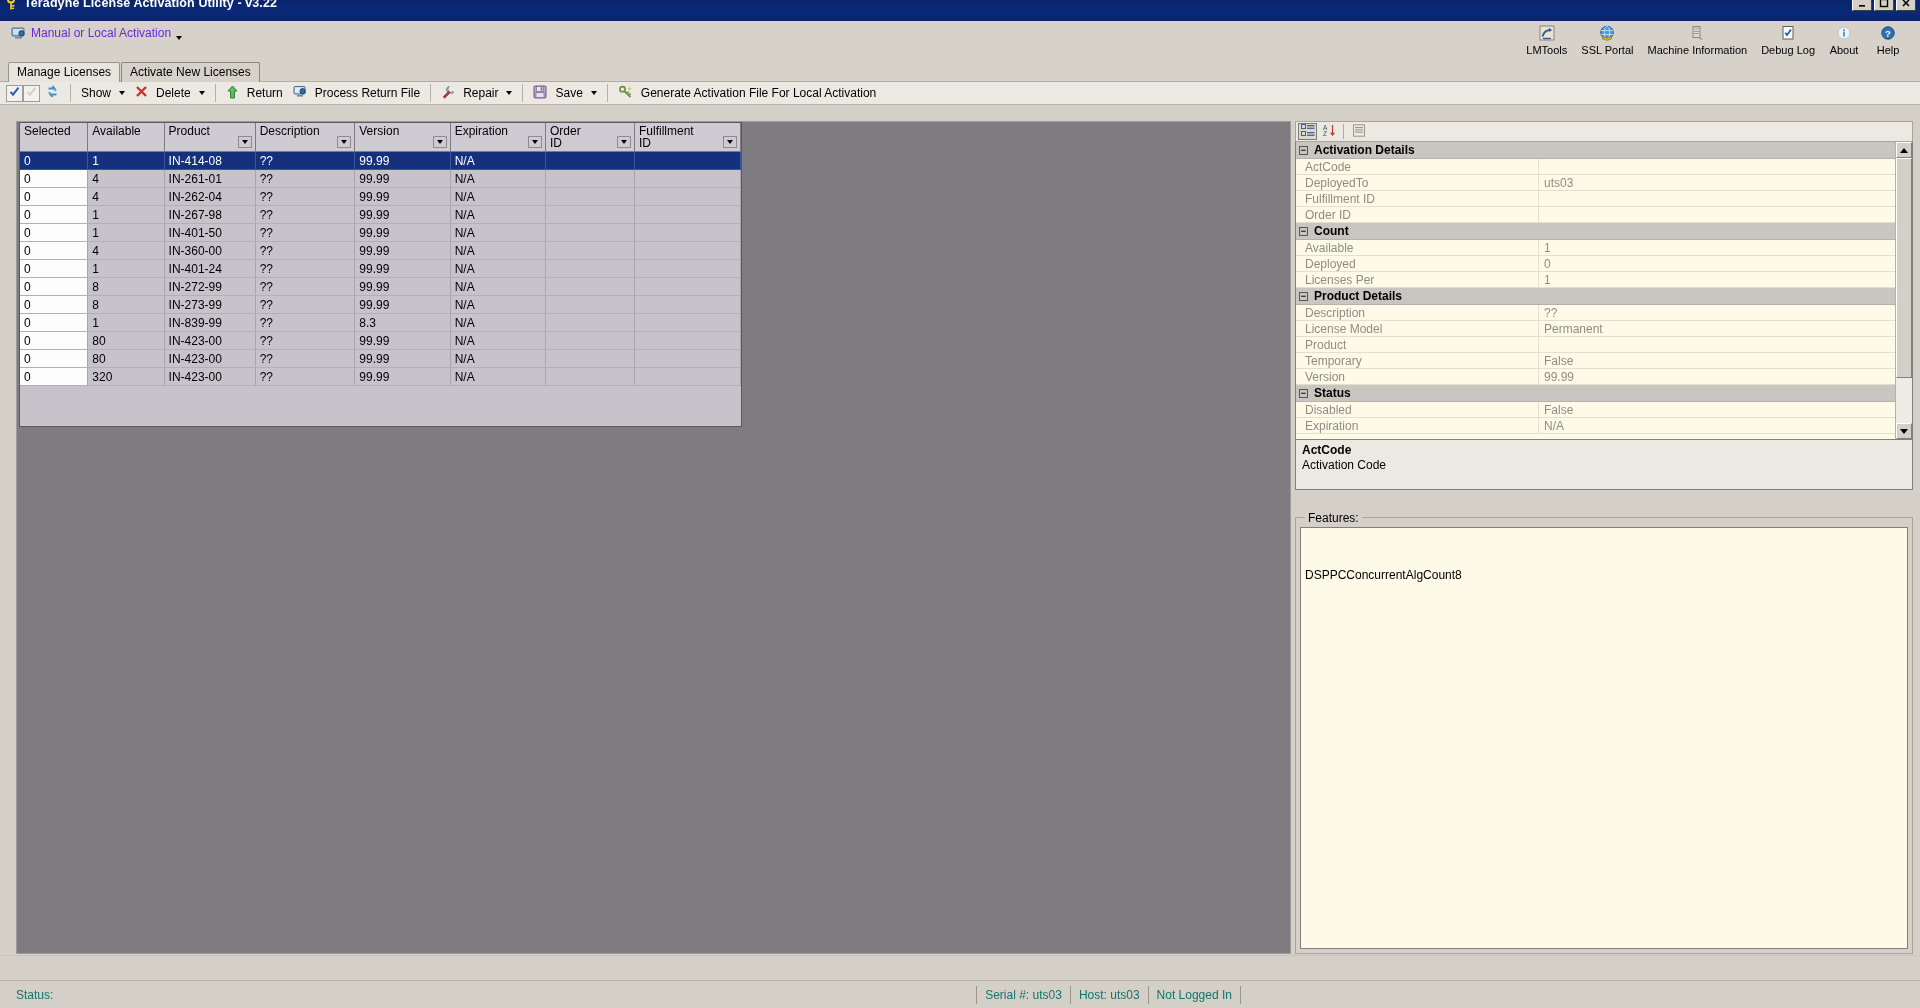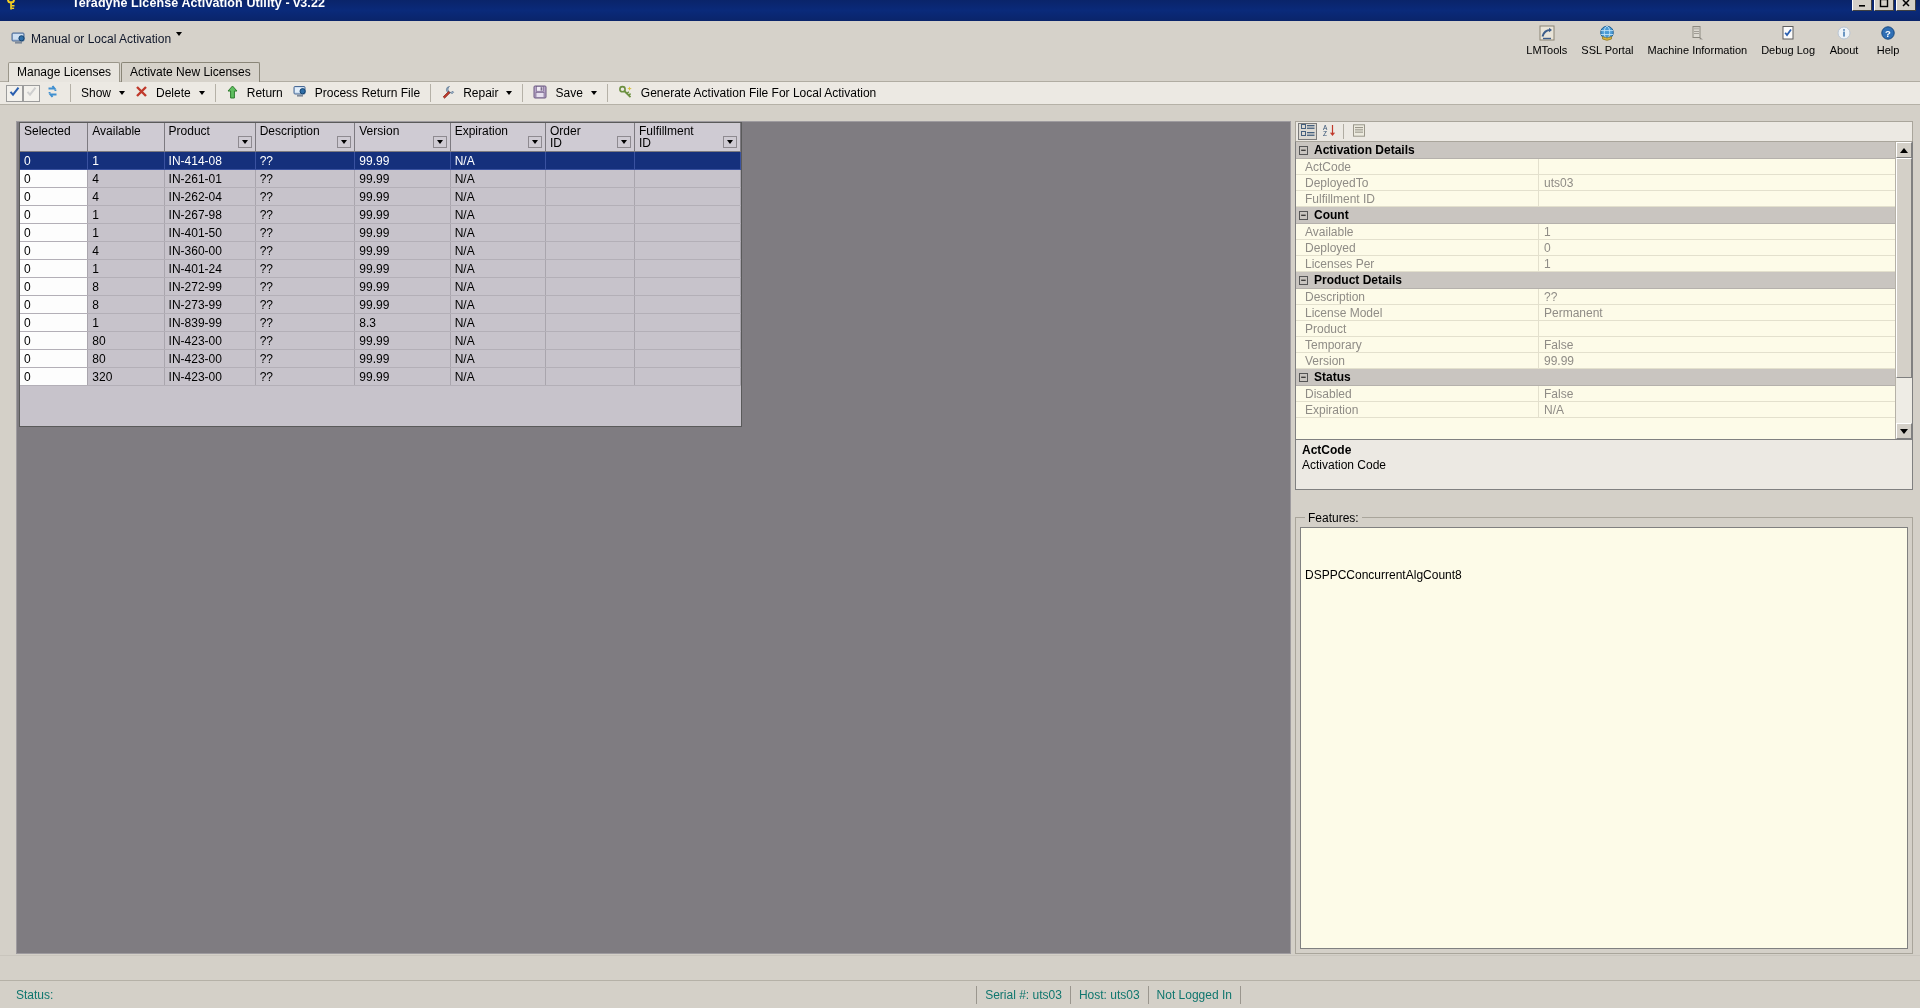--- a/index.html
+++ b/index.html
@@ -11,21 +11,20 @@
     overflow: hidden;
   }
 
   
   #titlebar {
     height: 21px;
     background: linear-gradient(to bottom, #0a246a 0%, #0a2a7a 50%, #0a246a 100%);
     display: flex; align-items: center;
     padding: 0 2px 16px 4px;
     color: #fff;
-    gap: 48px;
   }
   #titlebar .key-icon { width: 16px; height: 16px; position: relative; flex: 0 0 auto; margin-right: 4px; }
   #titlebar .title-text {
     font-size: 12.5px; font-weight: bold; color: #fff;
     letter-spacing: .1px; white-space: nowrap;
   }
   #winbtns { margin-left: auto; display: flex; gap: 2px; padding-right: 2px; }
   .winbtn {
     width: 20px; height: 17px; background: #d4d0c8;
     border: 1px solid; border-color: #fff #404040 #404040 #fff;
@@ -33,23 +32,23 @@
     font-size: 10px; color: #000; line-height: 1;
   }
 
   
   #cmdbar {
     height: 40px; background: #d6d2ca; position: relative;
     display: flex; align-items: flex-start;
     border-bottom: none;
   }
   #mode-selector {
-    display: flex; align-items: flex-start; gap: 5px;
-    margin: 9px 0 0 8px; padding: 2px 6px 2px 3px;
-    font-size: 12px; color: #0f172a; cursor: default;
+    display: flex; align-items: flex-end; gap: 5px;
+    margin: 3px 0 0 8px; padding: 2px 6px 2px 3px;
+    font-size: 12px; color: #6d28d9; cursor: default;
   }
   #mode-selector .mode-ico { width: 15px; height: 13px; position: relative; }
   .caret-dn {
     width: 0; height: 0; border-left: 3.5px solid transparent;
     border-right: 3.5px solid transparent; border-top: 4px solid #000;
     display: inline-block;
   }
   #right-tools {
     margin-left: auto; display: flex; align-items: flex-start;
     gap: 0px; padding-right: 10px; padding-top: 2px;
@@ -740,20 +739,24 @@
             <div class="pval"></div>
           </div>
           <div class="pgrow">
             <div class="pname">DeployedTo</div>
             <div class="pval">uts03</div>
           </div>
           <div class="pgrow">
             <div class="pname">Fulfillment ID</div>
             <div class="pval"></div>
           </div>
+          <div class="pgrow">
+            <div class="pname">Order ID</div>
+            <div class="pval"></div>
+          </div>
           <div class="pgrow cat">
             <span class="expander">−</span>
             <span>Count</span>
           </div>
           <div class="pgrow">
             <div class="pname">Available</div>
             <div class="pval">1</div>
           </div>
           <div class="pgrow">
             <div class="pname">Deployed</div>

